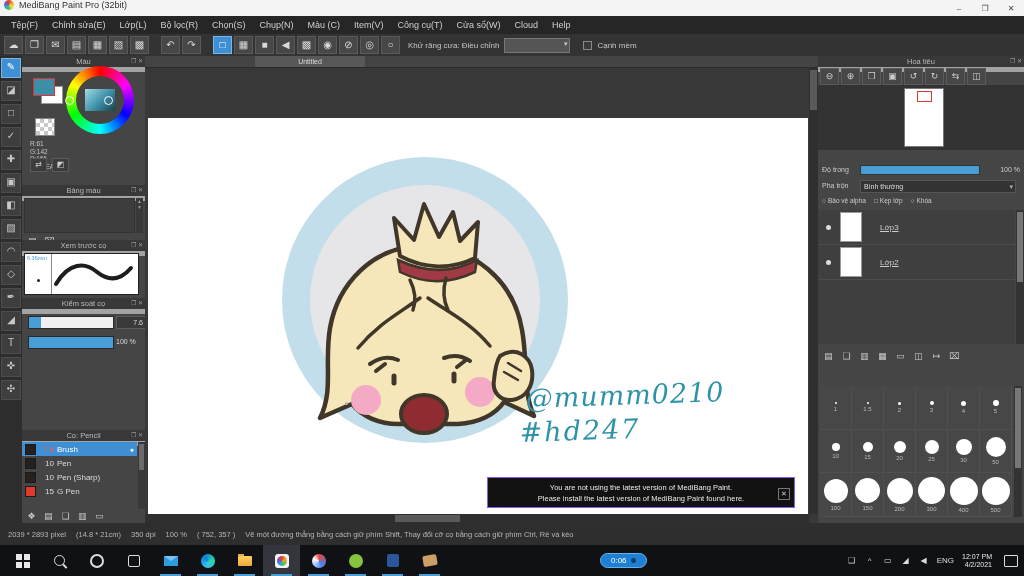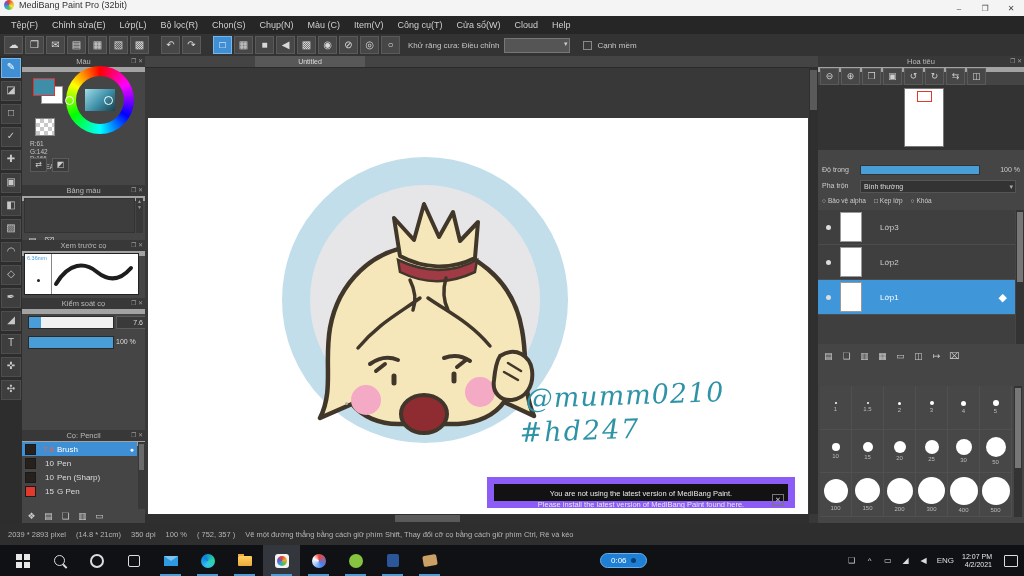--- a/index.html
+++ b/index.html
@@ -102,21 +102,21 @@
   .canvasarea{left:145px;right:206px;top:0;bottom:0;background:#383838;}
   .tabbar{position:absolute;left:0;right:0;top:0;height:11px;background:#444;border-bottom:1px solid #2a2a2a;}
   .tab{position:absolute;left:110px;top:0;width:110px;height:11px;background:#585858;color:#ddd;
        font-size:7px;line-height:11px;text-align:center;}
   .page{position:absolute;left:3px;top:62px;width:660px;height:397px;background:#fff;}
   .vscroll{position:absolute;right:0;top:11px;bottom:9px;width:9px;background:#2f2f2f;}
   .vscroll .thumb{position:absolute;left:1px;right:1px;top:3px;height:40px;background:#5a5a5a;}
   .hscroll{position:absolute;left:0;right:9px;bottom:0;height:9px;background:#2f2f2f;}
   .hscroll .thumb{position:absolute;top:1px;bottom:1px;left:250px;width:65px;background:#5a5a5a;}
   .notification{position:absolute;left:342px;top:421px;width:308px;height:31px;background:#121212;
-                border:7px solid #8b5cf6;color:#e8e8e8;font-size:7.5px;line-height:11px;
+                border:1px solid #8b5cf6;color:#e8e8e8;font-size:7.5px;line-height:11px;
                 text-align:center;padding-top:4px;box-sizing:border-box;}
   .notif-close{position:absolute;right:4px;top:10px;width:10px;height:10px;border:1px solid #777;
                color:#ccc;font-size:7px;line-height:9px;text-align:center;}
   .canvas-dot{position:absolute;left:200px;top:346px;width:3px;height:3px;border-radius:50%;background:#b0b0b0;}
 
   
   .nav-btns{position:absolute;left:2px;top:12px;display:flex;gap:2px;}
   .nav-btn{width:17px;height:15px;background:#474747;border:1px solid #5a5a5a;color:#d0d0d0;
            font-size:9px;line-height:14px;text-align:center;}
   .nav-preview{position:absolute;left:0;right:0;top:29px;bottom:0;background:#333;}
@@ -124,21 +124,21 @@
   .nav-red{position:absolute;left:12px;top:2px;width:13px;height:9px;border:1px solid #e03a30;}
 
   
   .lrow-label{position:absolute;font-size:7px;color:#ccc;}
   .layer-dd{position:absolute;left:42px;right:8px;top:30px;height:11px;background:#333;border:1px solid #555;
             font-size:7px;line-height:11px;color:#ddd;padding-left:3px;}
   .layer-dd:after{content:"▾";position:absolute;right:2px;top:0;font-size:7px;color:#aaa;}
   .layer-checks{position:absolute;left:4px;right:4px;top:47px;display:flex;gap:8px;font-size:6.5px;color:#ccc;}
   .layer-checks .chk{display:flex;align-items:center;gap:2px;}
   .layers-list{position:absolute;left:0;right:9px;top:60px;height:134px;background:#3f3f3f;overflow:hidden;}
-  .layer-row{position:relative;height:34px;border-bottom:1px solid #4c4c4c;display:flex;align-items:center;}
+  .layer-row{position:relative;height:34px;border-bottom:1px solid #4c4c4c;display:flex;align-items:center;text-decoration:underline;}
   .layer-row.selected{background:#3f96d9;color:#fff;}
   .layer-eye{width:5px;height:5px;border-radius:50%;background:#ddd;margin:0 9px 0 8px;flex:0 0 auto;}
   .layer-thumb{width:20px;height:28px;background:#fff;border:1px solid #999;margin-right:18px;flex:0 0 auto;}
   .layer-name{font-size:8px;flex:1;}
   .layer-diamond{display:none;margin-right:8px;font-size:11px;color:#fff;}
   .layer-row.selected .layer-diamond{display:block;}
   .layers-scroll{position:absolute;right:0;top:60px;height:134px;width:8px;background:#333;}
   .layers-scroll .thumb{position:absolute;left:1px;right:1px;top:2px;height:70px;background:#777;}
   .layer-btns{position:absolute;left:4px;right:4px;top:200px;display:flex;gap:5px;}
 
@@ -503,26 +503,20 @@
 
             </div>
 
             <div class="layer-row">
               <span class="layer-eye"></span>
               <span class="layer-thumb"></span>
               <span class="layer-name">Lớp2</span>
 
             </div>
 
-            <div class="layer-row selected">
-              <span class="layer-eye"></span>
-              <span class="layer-thumb"></span>
-              <span class="layer-name">Lớp1</span>
-              <span class="layer-diamond">◆</span>
-            </div>
           </div>
         <div class="layers-scroll">
             <div class="thumb"></div>
           </div>
         <div class="layer-btns">
 
         <span class="pbtn">▤</span>
             <span class="pbtn">❏</span>
             <span class="pbtn">▥</span>
             <span class="pbtn">▦</span>

